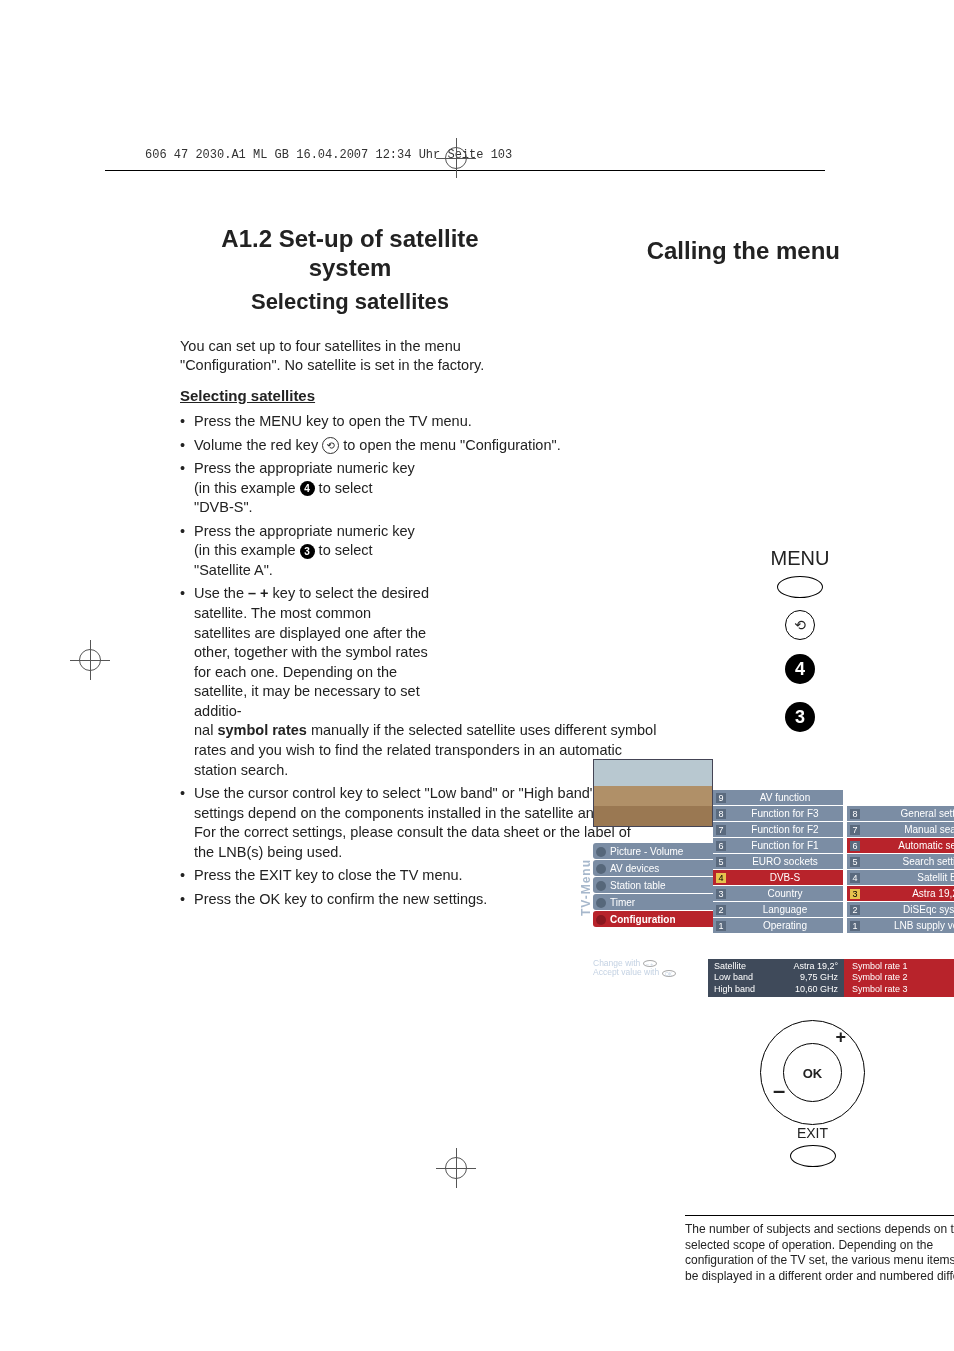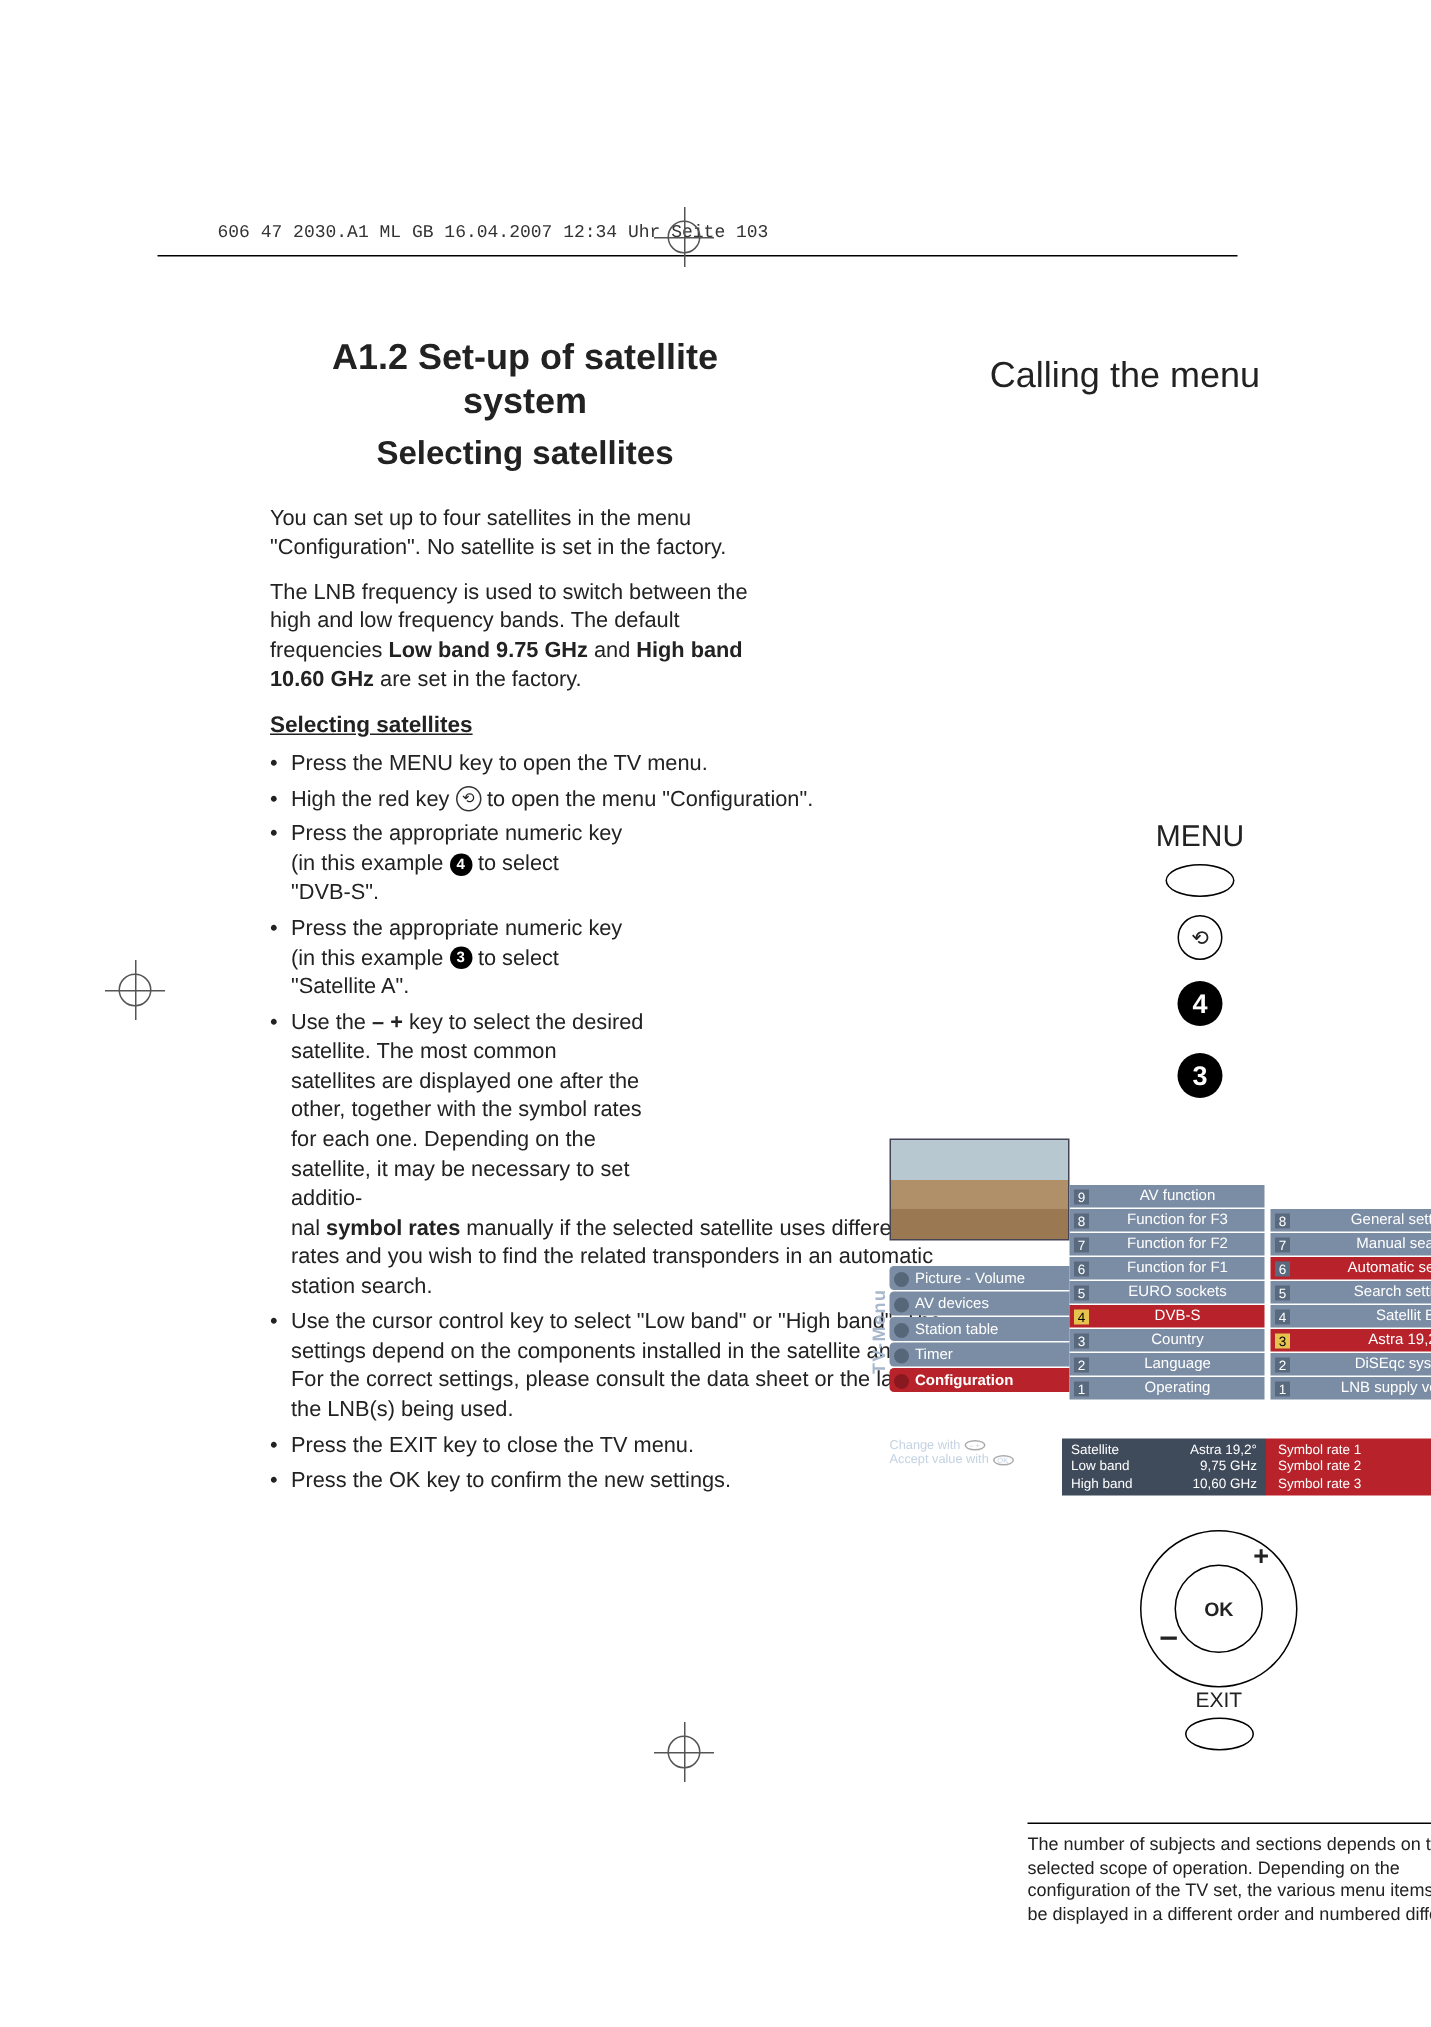--- a/index.html
+++ b/index.html
@@ -2,21 +2,21 @@
 <html><head>
 <meta charset="utf-8">
 <style>
   * { box-sizing: border-box; margin: 0; padding: 0; }
   body { width: 954px; height: 1351px; font-family: Arial, Helvetica, sans-serif; background: #fff; position: relative; color: #222; }
   .small-header { position: absolute; top: 148px; left: 145px; font-size: 12px; font-family: "Courier New", monospace; color: #333; }
   .sep-line { position: absolute; top: 170px; left: 105px; width: 720px; border-top: 1px solid #000; }
   .page { position: absolute; top: 225px; left: 180px; width: 650px; }
   .section-title { font-size: 24px; font-weight: bold; text-align: center; line-height: 1.2; margin-bottom: 6px; }
   .section-sub { font-size: 22px; font-weight: bold; text-align: center; }
-  .calling { position: absolute; top: 12px; right: -10px; font-size: 24px; font-weight: normal; }
+  .calling { position: absolute; top: 12px; right: -10px; font-size: 24px; font-weight: bold; }
   .intro { margin-top: 22px; font-size: 14.5px; line-height: 1.35; width: 340px; }
   .intro p { margin-bottom: 10px; }
   .sub-h { font-weight: bold; text-decoration: underline; font-size: 15px; margin-top: 10px; margin-bottom: 6px; }
   ul.steps { list-style: none; font-size: 14.5px; line-height: 1.35; }
   ul.steps > li { padding-left: 14px; position: relative; margin-bottom: 4px; }
   ul.steps > li::before { content: "•"; position: absolute; left: 0; top: 0; }
   .narrow { width: 235px; }
   .wide { width: 468px; }
   .num-badge { display: inline-block; width: 15px; height: 15px; background: #000; color: #fff; border-radius: 50%; font-size: 10px; line-height: 15px; text-align: center; vertical-align: middle; font-weight: bold; }
   .red-key { display: inline-block; width: 17px; height: 17px; border: 1px solid #333; border-radius: 50%; font-size: 10px; line-height: 15px; text-align: center; vertical-align: middle; }
@@ -89,28 +89,25 @@
 
 <div class="page">
   <div style="position:relative; width:340px;">
     <div class="section-title">A1.2 Set-up of satellite system</div>
     <div class="section-sub">Selecting satellites</div>
   </div>
   <div class="calling">Calling the menu</div>
 
   <div class="intro">
     <p>You can set up to four satellites in the menu "Configuration". No satellite is set in the factory.</p>
-    <p>
-      <span>The LNB frequency is used to switch between the high and low frequency bands. The default frequencies </span><b>Low band 9.75 GHz</b><span> and </span><b>High band 10.60 GHz</b><span> are set in the factory.</span>
-    </p>
     <div class="sub-h">Selecting satellites</div>
     <ul class="steps">
       <li class="wide">Press the MENU key to open the TV menu.</li>
       <li class="wide">
-        <span>High the red key </span><span class="red-key">⟲</span><span> to open the menu "Configuration".</span>
+        <span>Volume the red key </span><span class="red-key">⟲</span><span> to open the menu "Configuration".</span>
       </li>
       <li class="narrow">
         <span>Press the appropriate numeric key (in this example </span><span class="num-badge">4</span><span> to select "DVB-S".</span>
       </li>
       <li class="narrow">
         <span>Press the appropriate numeric key (in this example </span><span class="num-badge">3</span><span> to select "Satellite A".</span>
       </li>
       <li>
         <div class="narrow" style="display:inline-block; vertical-align:top;">
           <span>Use the </span><b>–</b> <b>+</b><span> key to select the desired satellite. The most common satellites are displayed one after the other, together with the symbol rates for each one. Depending on the satellite, it may be necessary to set additio-</span>

